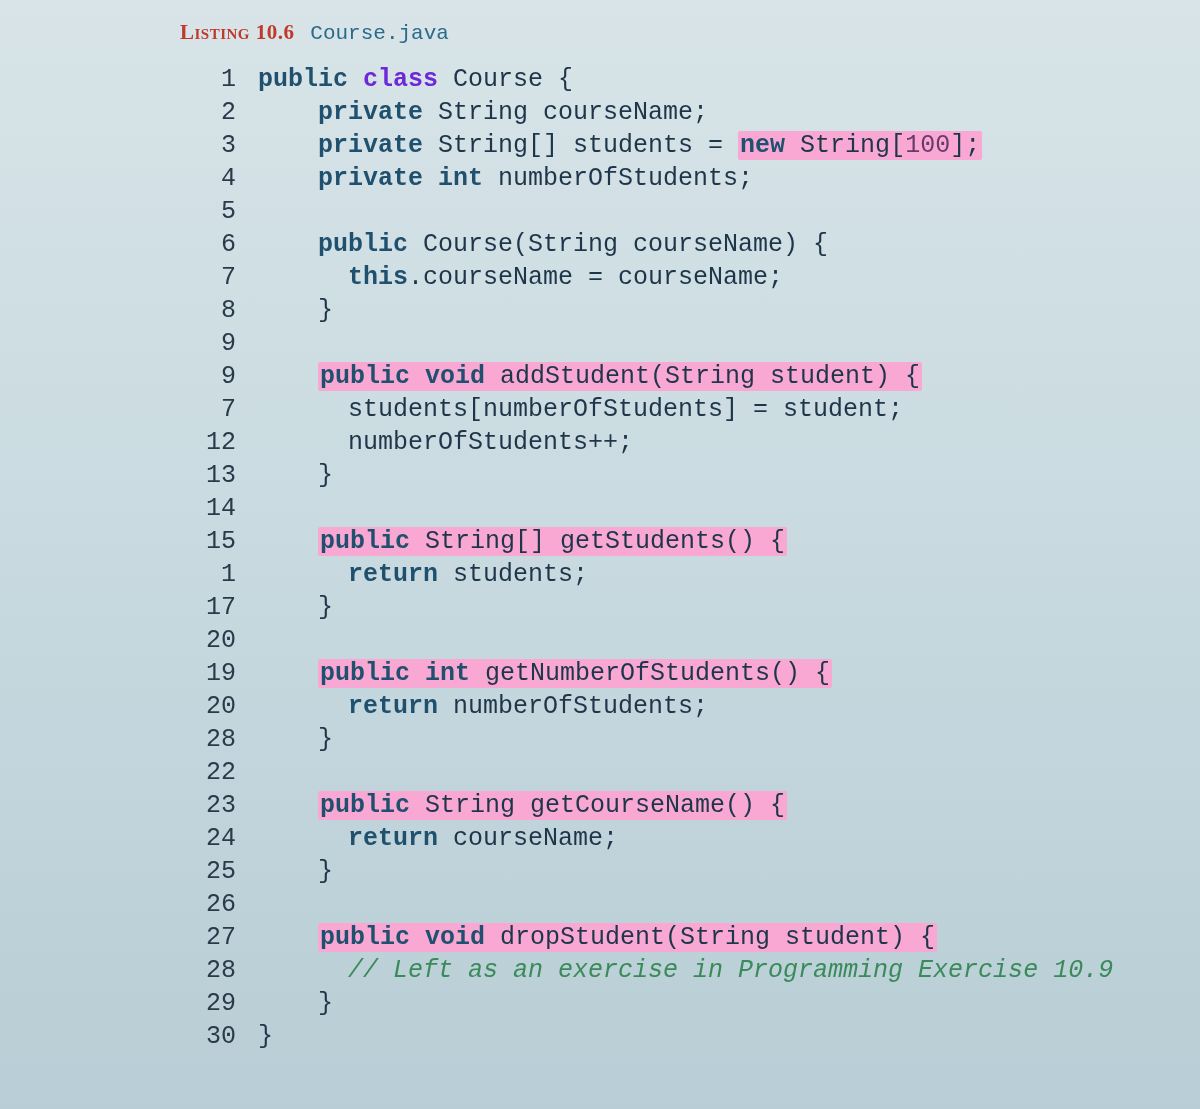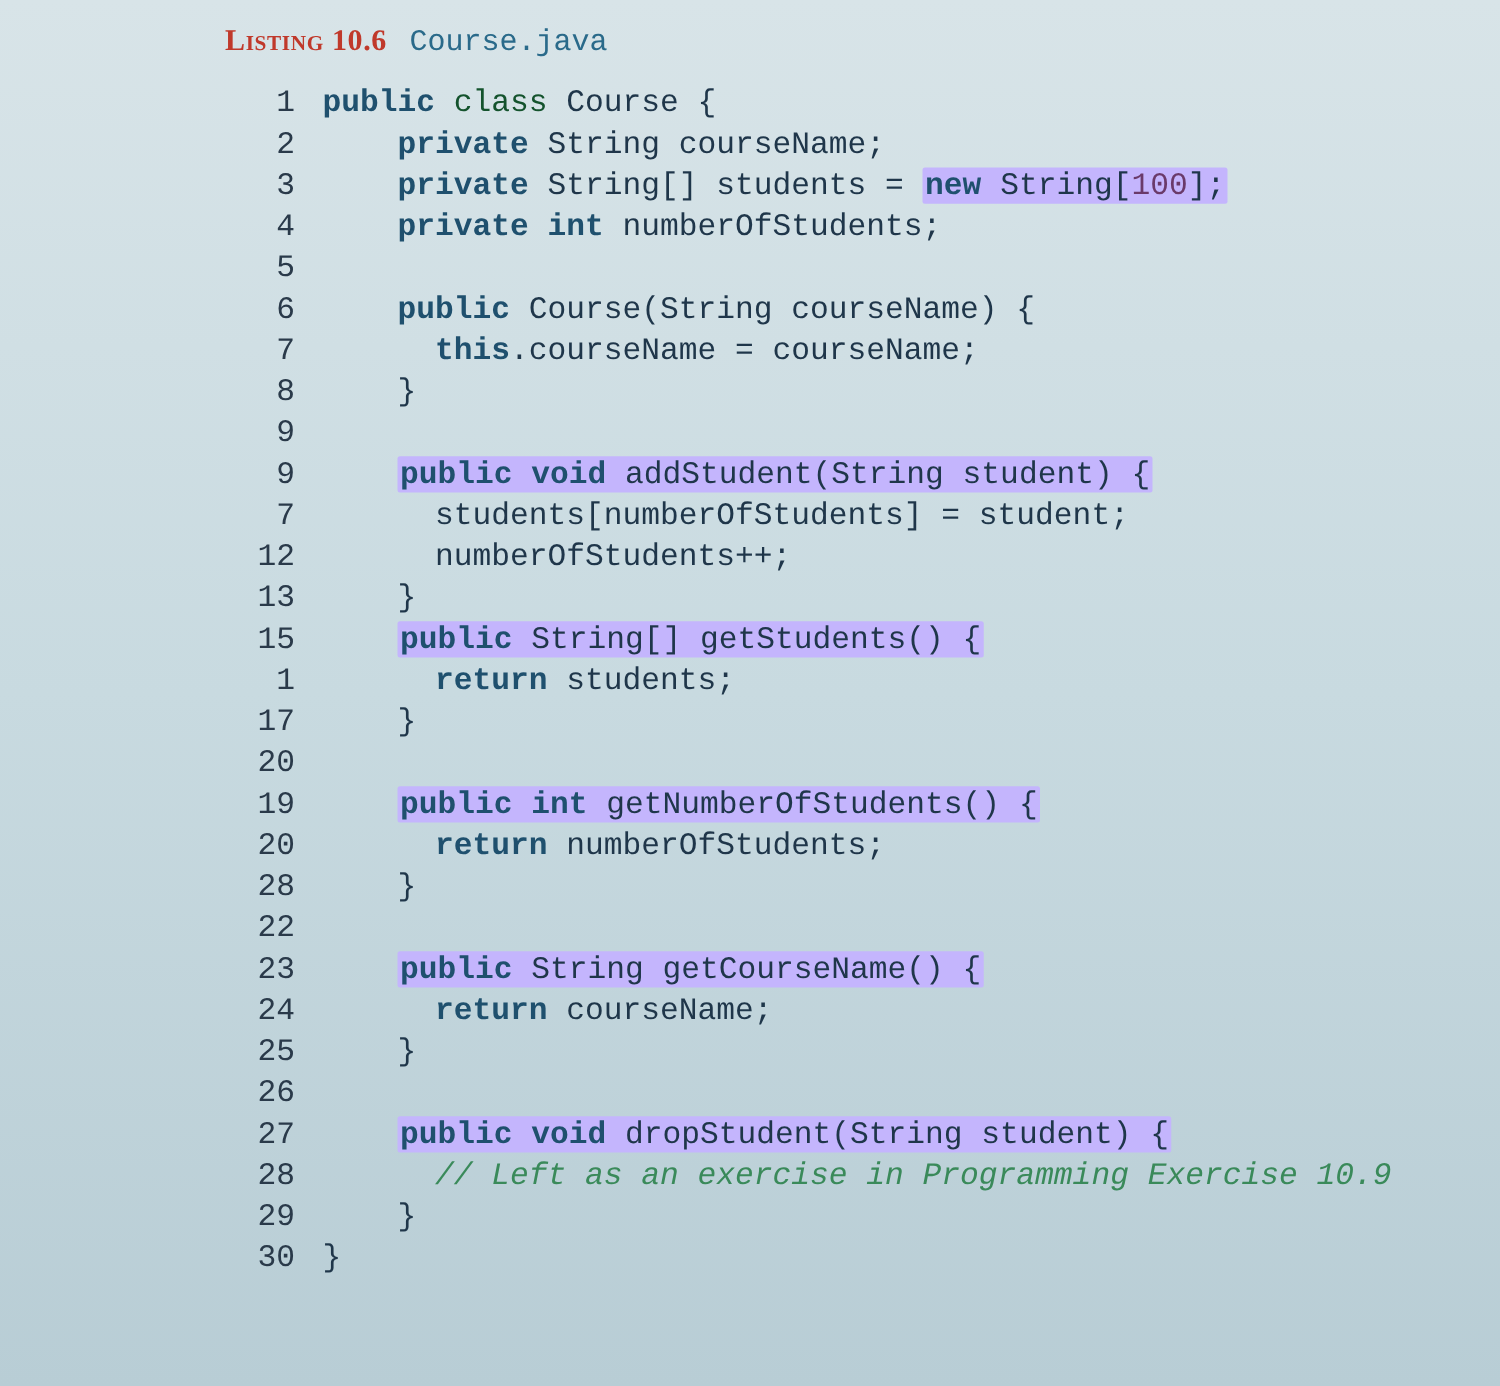--- a/index.html
+++ b/index.html
@@ -7,21 +7,21 @@
     padding: 20px 20px 20px 180px;
     background: linear-gradient(180deg, #d8e4e8 0%, #c8dae0 50%, #b8cdd5 100%);
     font-family: "Courier New", Courier, monospace;
     color: #1a2a3a;
     width: 1200px;
     box-sizing: border-box;
     min-height: 1109px;
   }
   .listing-header {
     margin-bottom: 18px;
-    font-size: 24px;
+    font-size: 21px;
     font-family: Georgia, "Times New Roman", serif;
   }
   .listing-label {
     font-weight: bold;
     color: #c0392b;
     font-variant: small-caps;
     letter-spacing: 0.5px;
   }
   .listing-filename {
     color: #2a6a8a;
@@ -41,24 +41,24 @@
     padding-right: 22px;
     color: #2a3a4a;
     font-weight: 500;
     flex-shrink: 0;
   }
   .code {
     white-space: pre;
     color: #1f364a;
   }
   .kw-blue { color: #1f506e; font-weight: 600; }
-  .kw-dark { color: #14532d; font-weight: 400; }
+  .kw-dark { color: #6d28d9; font-weight: 700; }
   .num { color: #6a3a6a; }
   .hl {
-    background: #c4b5fd;
+    background: #f9a8d4;
     border-radius: 2px;
     padding: 0 2px;
   }
   .comment { color: #3a8a5a; font-style: italic; }
 </style>
 </head>
 <body>
 
 <div class="listing-header">
   <span class="listing-label">Listing 10.6</span>&nbsp;&nbsp;
@@ -125,20 +125,24 @@
   <div class="code-line">
     <span class="ln">12</span>
     <span class="code">      numberOfStudents++;</span>
   </div>
 
   <div class="code-line">
     <span class="ln">13</span>
     <span class="code">    }</span>
   </div>
 
+  <div class="code-line">
+    <span class="ln">14</span>
+    <span class="code"></span>
+  </div>
 
   <div class="code-line">
     <span class="ln">15</span>
     <span class="code"><span>    </span><span class="hl"><span class="kw-blue">public</span><span> String[] getStudents() {</span></span></span>
   </div>
 
   <div class="code-line">
     <span class="ln">1</span>
     <span class="code"><span class="kw-blue">      return</span><span> students;</span></span>
   </div>

